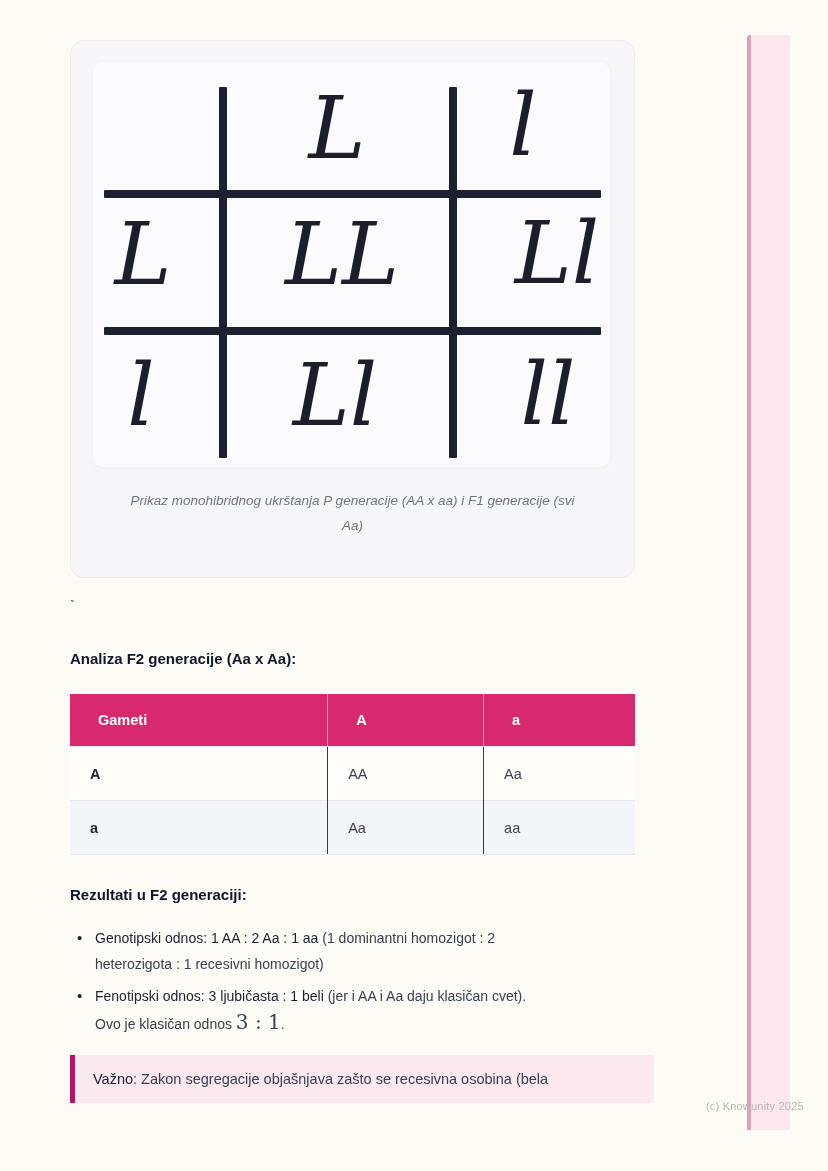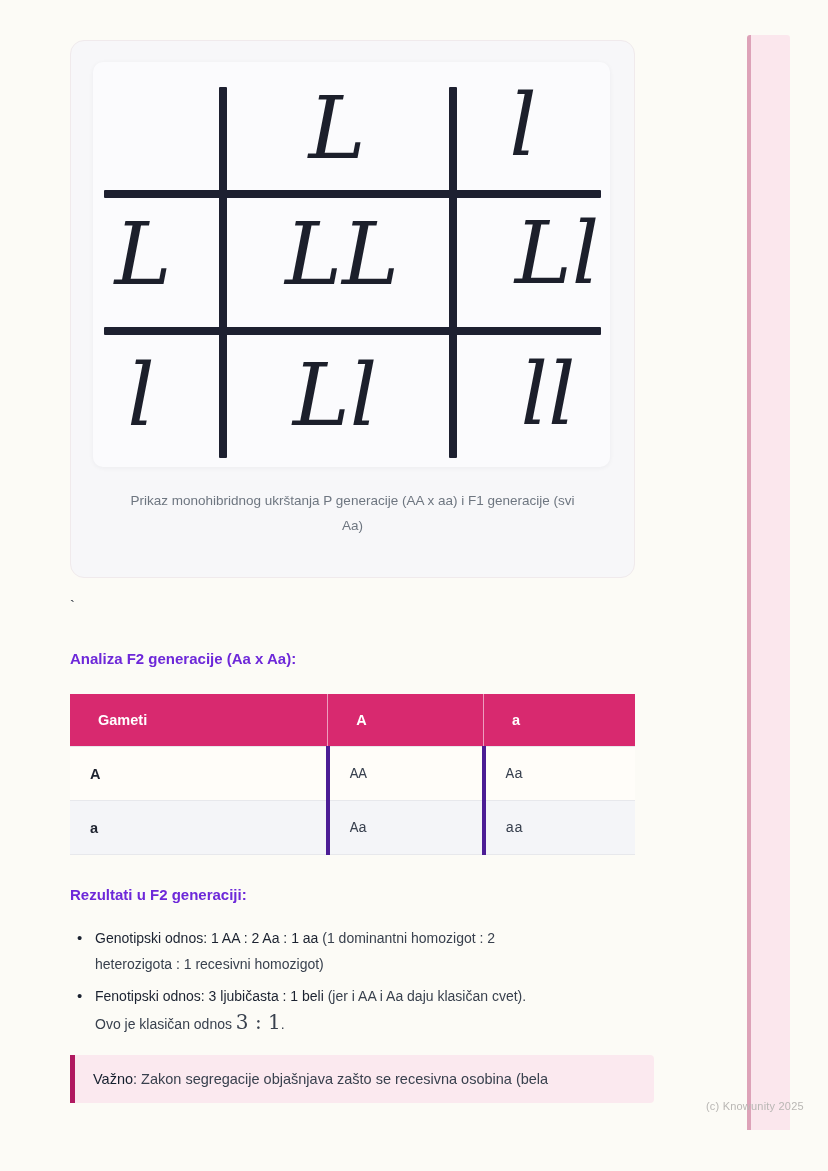--- a/index.html
+++ b/index.html
@@ -70,40 +70,41 @@
     font-family:"DejaVu Serif", serif;
     font-style:italic;
     font-size:86px;
     line-height:1;
     color:#1c1f2b;
     white-space:nowrap;
   }
   .figure-caption{
     margin-top:21px;
     text-align:center;
+    font-style:italic;
     font-size:13.5px;
     line-height:25px;
     color:#6e7680;
   }
 
   
   .stray{
     margin-top:19px;
     height:22px;
     font-size:15px;
     color:#2b323d;
   }
 
   
   .sec-heading{
     margin:29px 0 0 0;
     font-size:15px;
     line-height:22px;
     font-weight:700;
-    color:#6d28d9;
+    color:#0f172a;
   }
   .sec-heading.results{}
 
   
   .gamete-table{
     margin-top:24px;
     width:565px;
     border-collapse:collapse;
     table-layout:fixed;
   }
@@ -118,21 +119,21 @@
     text-align:left;
     padding:18px 28px;
   }
   .gamete-table th + th{border-left:1px solid rgba(255,255,255,.55);}
   .gamete-table td{
     font-size:14.5px;
     padding:18.5px 20px;
     border-top:1px solid #e7e8ec;
     color:#3a4250;
   }
-  .gamete-table td + td{border-left:4px solid #4c1d95;font-family:Liberation Mono, monospace;}
+  .gamete-table td + td{border-left:1px solid #4c1d95;}
   .gamete-table td.rowlabel{font-weight:700;color:#1f2430;}
   .gamete-table tr.row-odd{background:#fffdf9;}
   .gamete-table tr.row-even{background:#f4f5f8;}
   .gamete-table tr:last-child td{border-bottom:1px solid #e7e8ec;}
 
   
   .bullets{
     list-style:none;
     margin:19px 0 0 0;
     padding:0;

